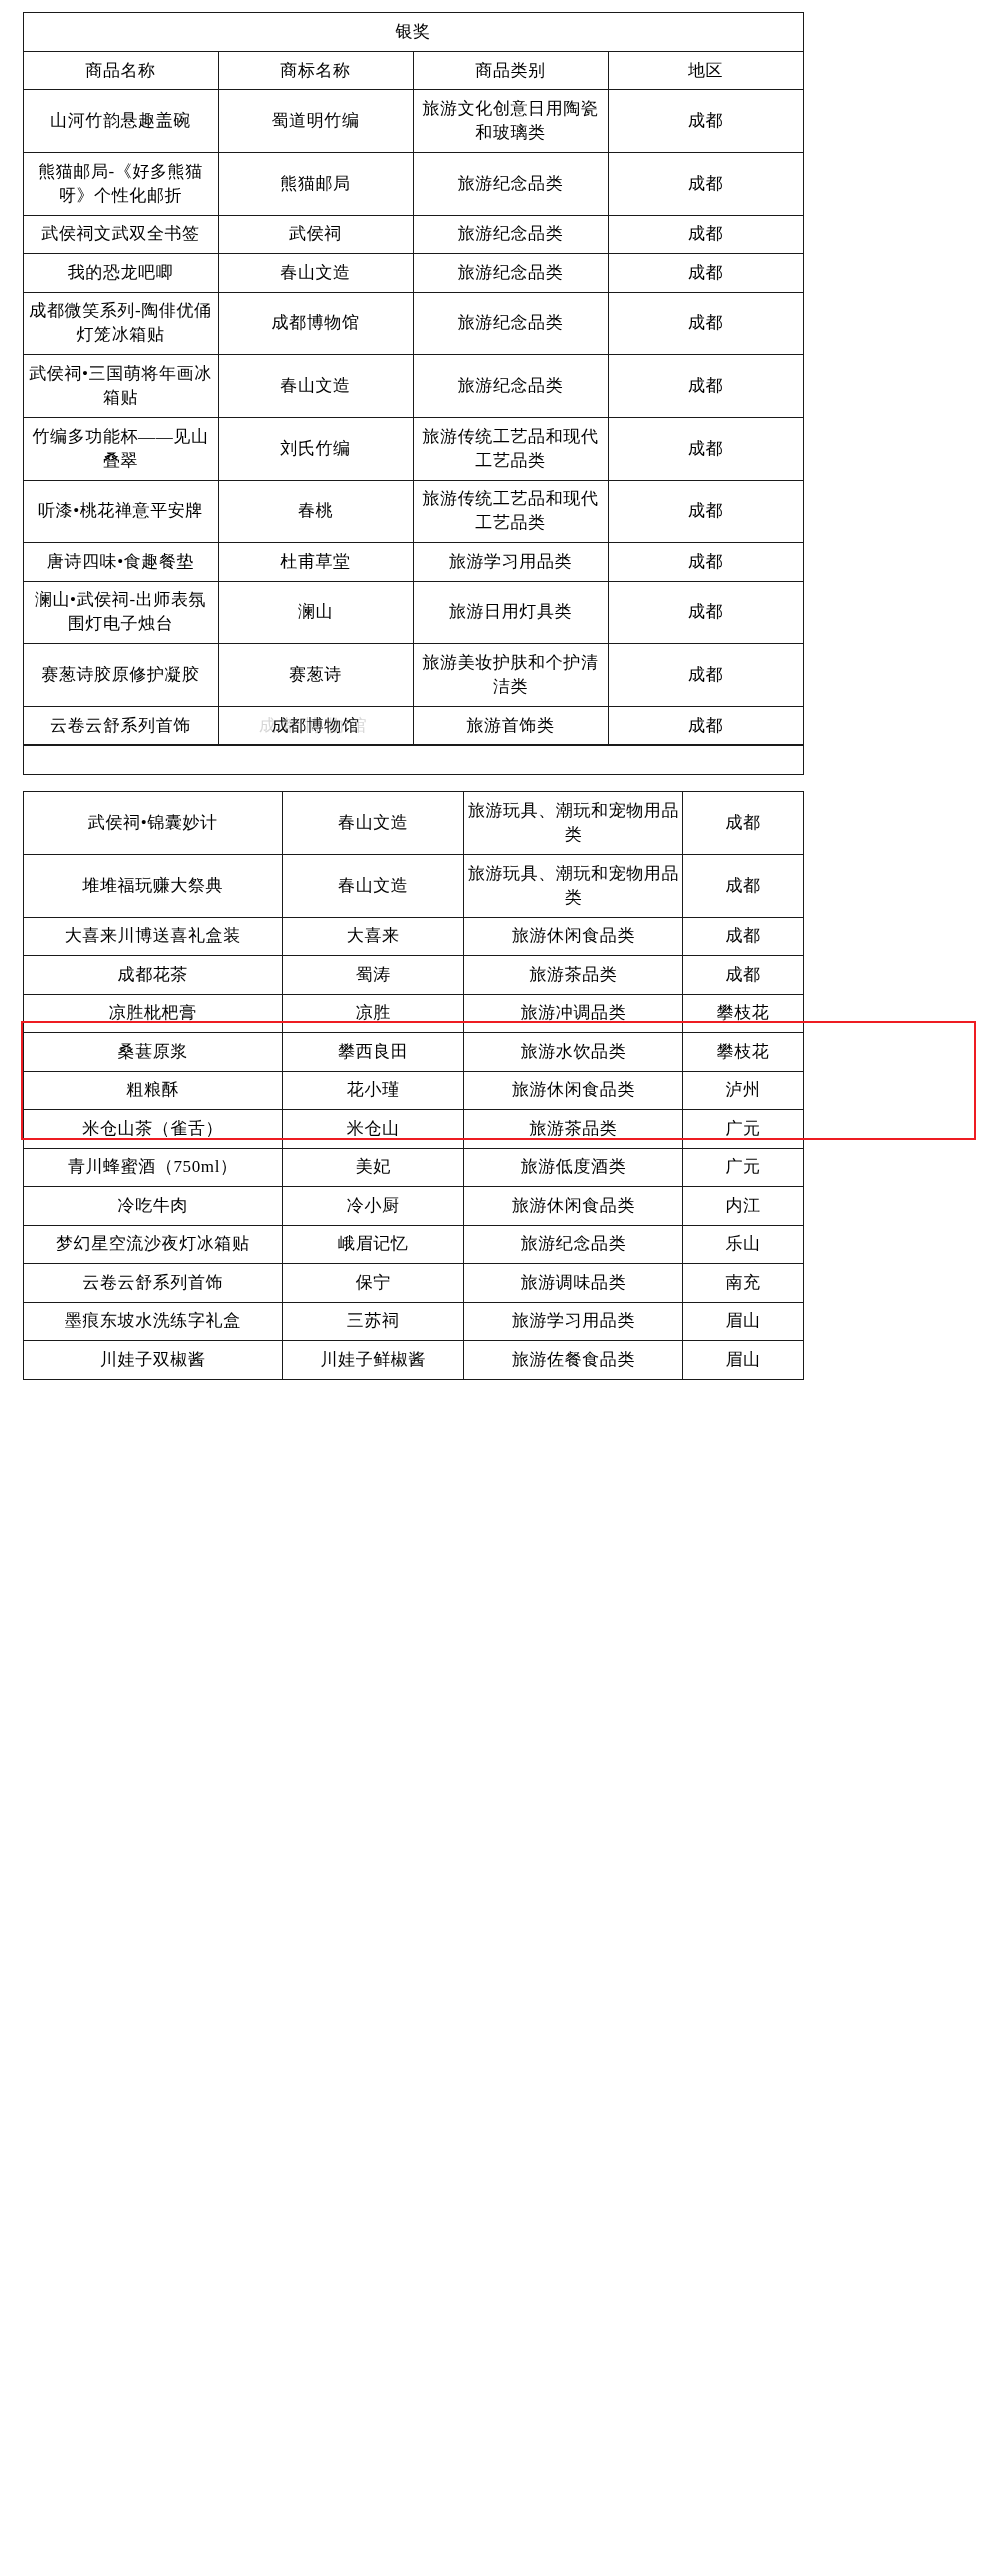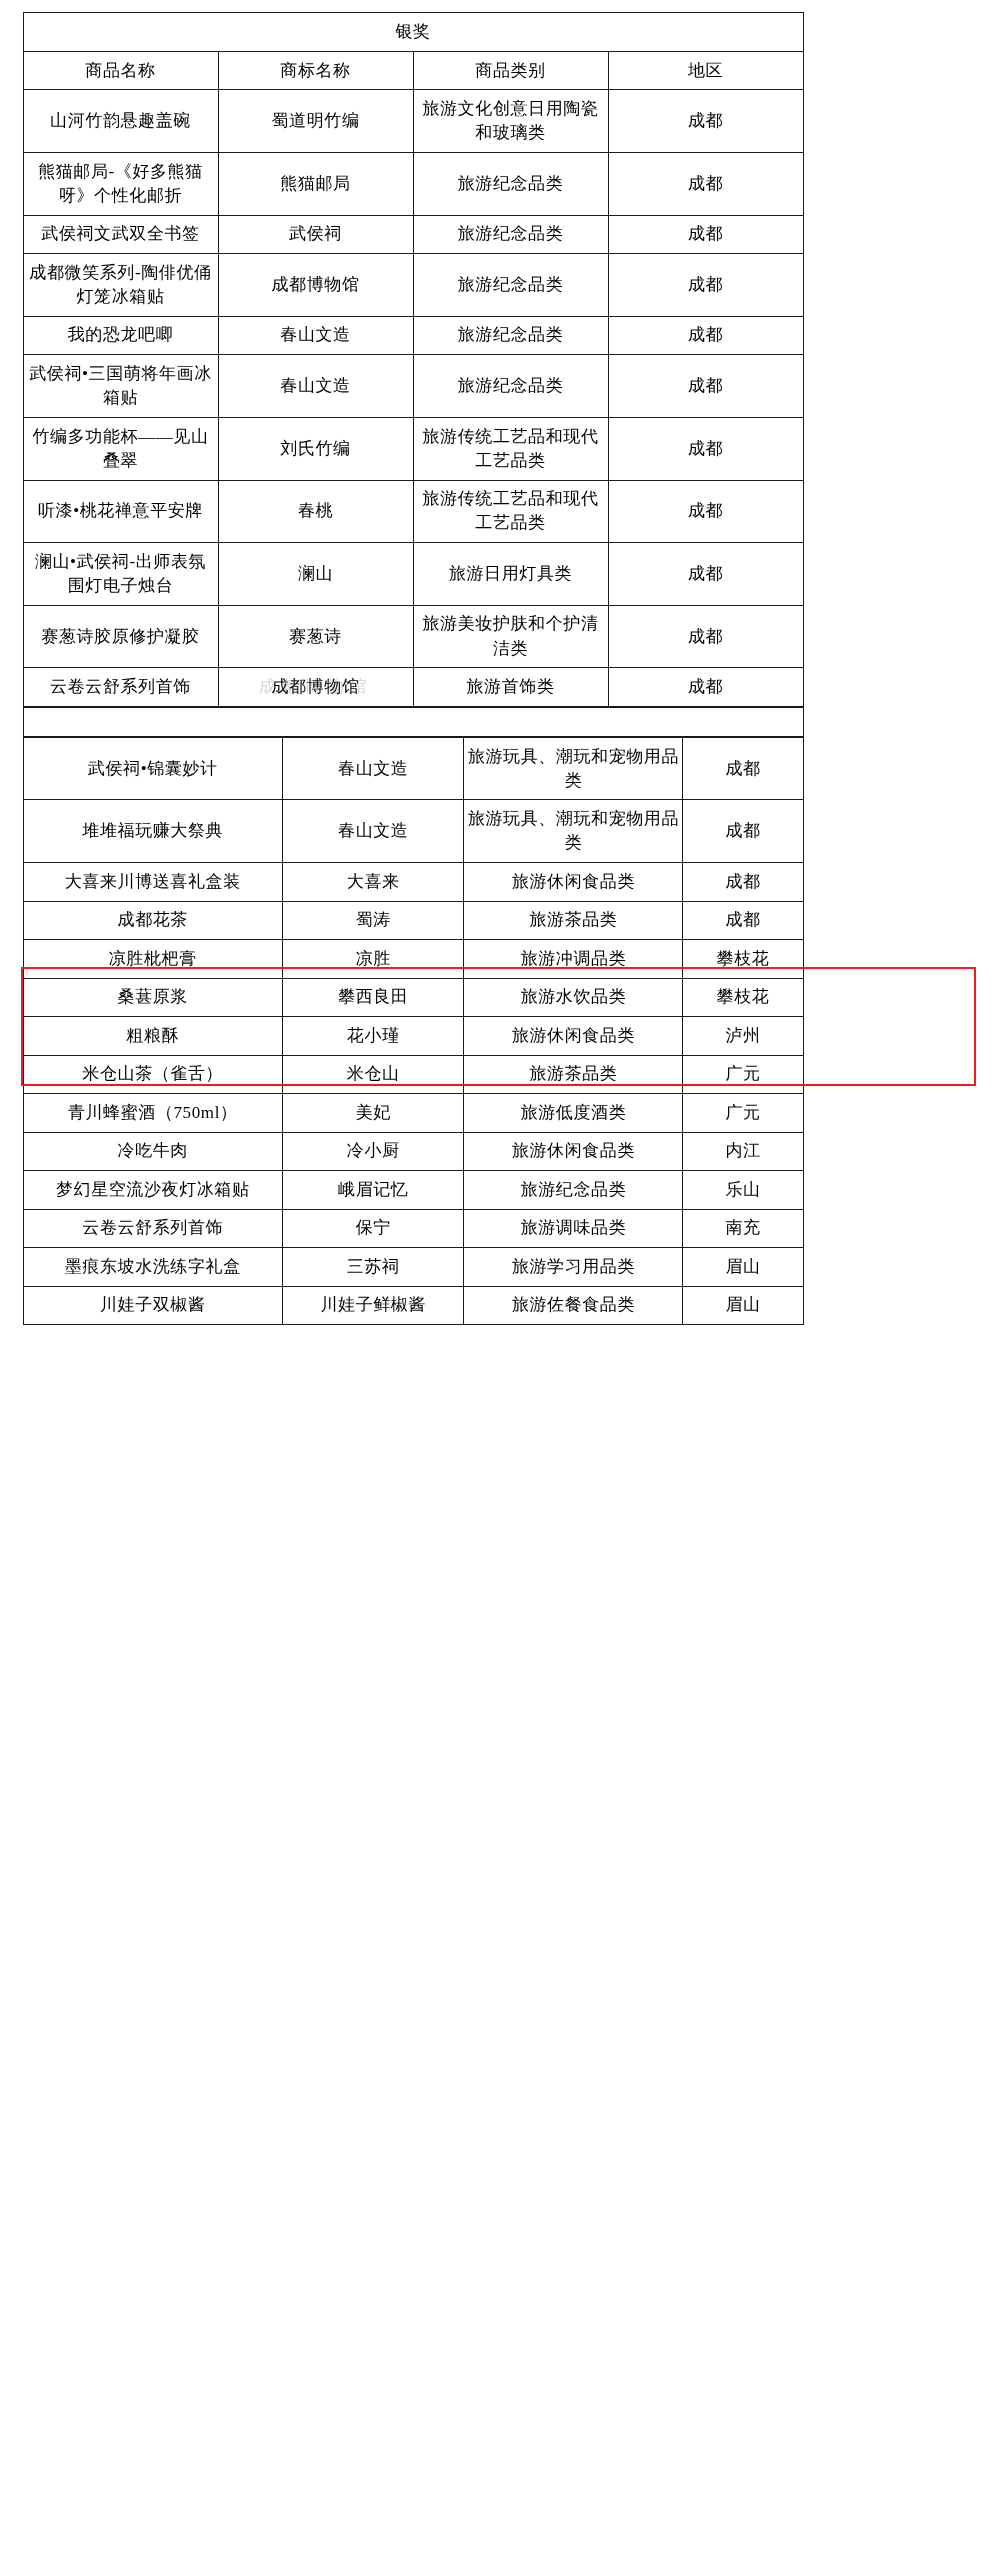--- a/index.html
+++ b/index.html
@@ -60,21 +60,21 @@
   .name-cell {
     font-size: 17px;
   }
   .spacer-row td {
     border: none;
     height: 14.6px;
     padding: 0;
   }
   
   .block2 {
-    margin-top: 0px;
+    margin-top: 16px;
   }
   
   .table-wrap {
     position: relative;
   }
   .highlight-box {
     position: absolute;
     border: 2.8px solid #ee1c22;
     box-sizing: border-box;
     pointer-events: none;
@@ -120,47 +120,53 @@
         <td class="cat-cell">旅游纪念品类</td>
         <td>成都</td>
       </tr>
       <tr>
         <td class="name-cell">武侯祠文武双全书签</td>
         <td>武侯祠</td>
         <td class="cat-cell">旅游纪念品类</td>
         <td>成都</td>
       </tr>
       <tr>
+        <td class="name-cell">我的恐龙吧唧</td>
+        <td>春山文造</td>
+        <td class="cat-cell">旅游纪念品类</td>
+        <td>成都</td>
+      </tr>
+      <tr>
         <td class="name-cell">成都微笑系列-陶俳优俑灯笼冰箱贴</td>
         <td>成都博物馆</td>
-        <td class="cat-cell">旅游纪念品类</td>
-        <td>成都</td>
-      </tr>
-      <tr>
-        <td class="name-cell">我的恐龙吧唧</td>
-        <td>春山文造</td>
         <td class="cat-cell">旅游纪念品类</td>
         <td>成都</td>
       </tr>
       <tr>
         <td class="name-cell">武侯祠•三国萌将年画冰箱贴</td>
         <td>春山文造</td>
         <td class="cat-cell">旅游纪念品类</td>
         <td>成都</td>
       </tr>
       <tr>
         <td class="name-cell">竹编多功能杯——见山叠翠</td>
         <td>刘氏竹编</td>
         <td class="cat-cell">旅游传统工艺品和现代工艺品类</td>
         <td>成都</td>
       </tr>
       <tr>
         <td class="name-cell">听漆•桃花禅意平安牌</td>
         <td>春桃</td>
         <td class="cat-cell">旅游传统工艺品和现代工艺品类</td>
+        <td>成都</td>
+      </tr>
+      <tr>
+        <td class="name-cell">唐诗四味•食趣餐垫</td>
+        <td>杜甫草堂</td>
+        <td class="cat-cell">旅游学习用品类</td>
         <td>成都</td>
       </tr>
       <tr>
         <td class="name-cell">澜山•武侯祠-出师表氛围灯电子烛台</td>
         <td>澜山</td>
         <td class="cat-cell">旅游日用灯具类</td>
         <td>成都</td>
       </tr>
       <tr>
         <td class="name-cell">赛葱诗胶原修护凝胶</td>

